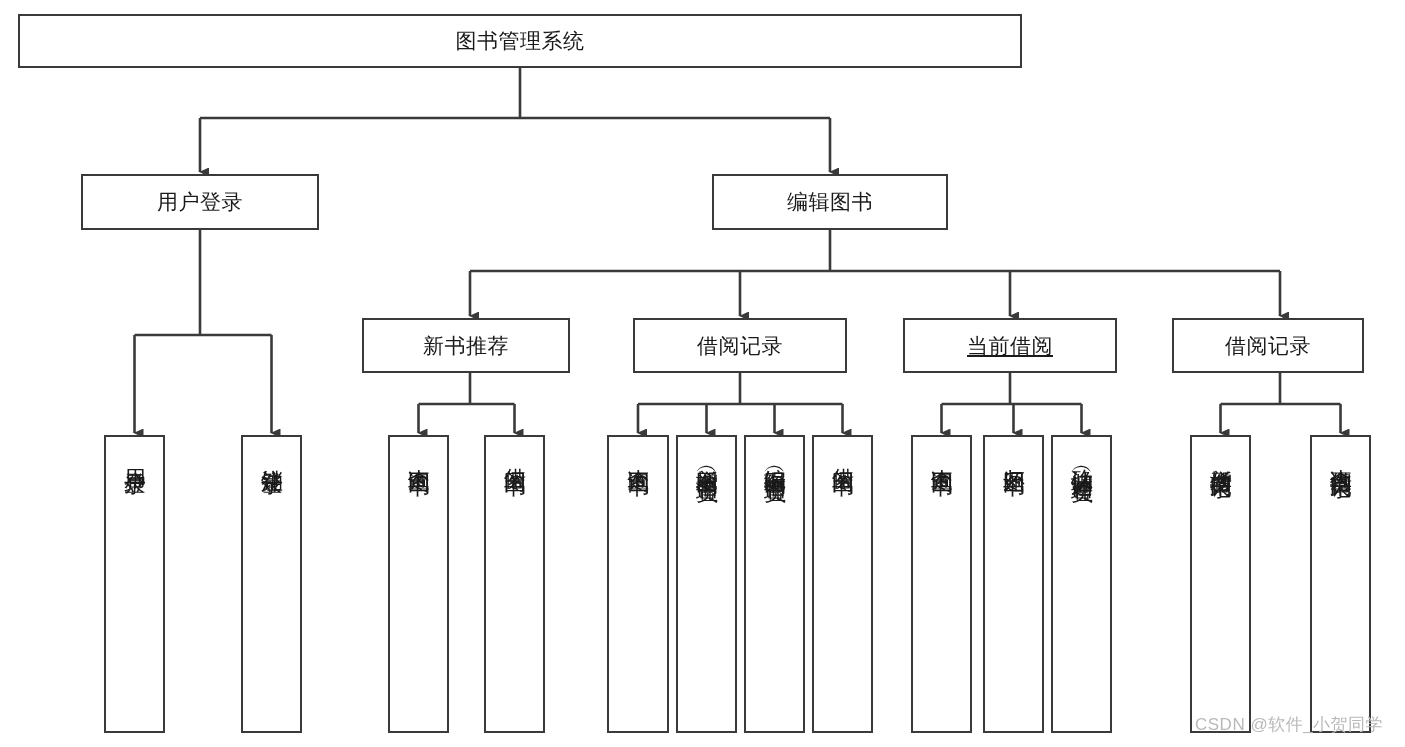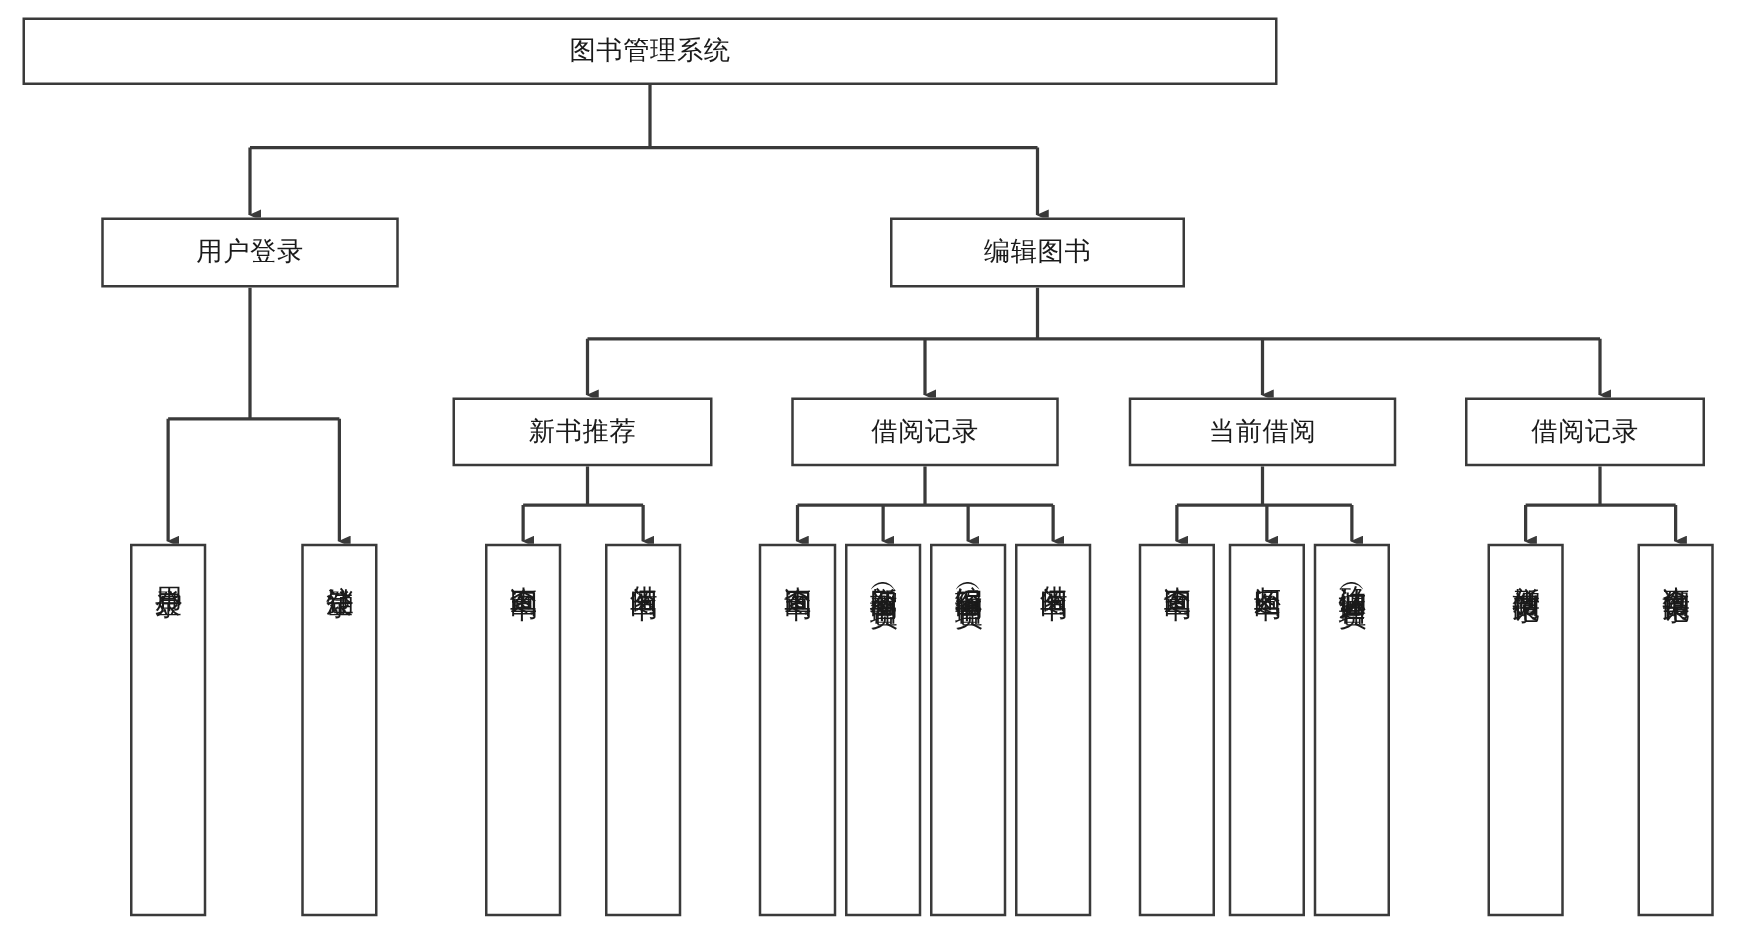--- a/index.html
+++ b/index.html
@@ -129,21 +129,21 @@
       <div class="node vert" style="left: 241px; top: 435px; width: 61px; height: 298px; border-color: rgb(58, 58, 58);">
         <span class="lbl" style="color: rgb(26, 26, 26);">注销登录</span>
       </div>
       <div class="node horiz" style="left: 362px; top: 318px; width: 208px; height: 55px; border-color: rgb(58, 58, 58);">
         <span class="lbl" style="color: rgb(26, 26, 26);">新书推荐</span>
       </div>
       <div class="node horiz" style="left: 633px; top: 318px; width: 214px; height: 55px; border-color: rgb(58, 58, 58);">
         <span class="lbl" style="color: rgb(26, 26, 26);">借阅记录</span>
       </div>
       <div class="node horiz" style="left: 903px; top: 318px; width: 214px; height: 55px; border-color: rgb(58, 58, 58);">
-        <span class="lbl" style="color: rgb(26, 26, 26);">当前借阅</span>
+        <span class="lbl" style="color: rgb(26, 26, 26); text-decoration: underline;">当前借阅</span>
       </div>
       <div class="node horiz" style="left: 1172px; top: 318px; width: 192px; height: 55px; border-color: rgb(58, 58, 58);">
         <span class="lbl" style="color: rgb(26, 26, 26);">借阅记录</span>
       </div>
       <div class="node vert" style="left: 388px; top: 435px; width: 61px; height: 298px; border-color: rgb(58, 58, 58);">
         <span class="lbl" style="color: rgb(26, 26, 26);">查询图书</span>
       </div>
       <div class="node vert" style="left: 484px; top: 435px; width: 61px; height: 298px; border-color: rgb(58, 58, 58);">
         <span class="lbl" style="color: rgb(26, 26, 26);">借阅图书</span>
       </div>
@@ -168,13 +168,14 @@
       <div class="node vert" style="left: 1051px; top: 435px; width: 61px; height: 298px; border-color: rgb(58, 58, 58);">
         <span class="lbl" style="color: rgb(26, 26, 26);">确认归还（管理员）</span>
       </div>
       <div class="node vert" style="left: 1190px; top: 435px; width: 61px; height: 298px; border-color: rgb(58, 58, 58);">
         <span class="lbl" style="color: rgb(26, 26, 26);">新增借阅记录</span>
       </div>
       <div class="node vert" style="left: 1310px; top: 435px; width: 61px; height: 298px; border-color: rgb(58, 58, 58);">
         <span class="lbl" style="color: rgb(26, 26, 26);">查询借阅记录</span>
       </div>
     </div>
+  <div class="watermark" style="left: 1195px; top: 713px; color: rgb(185, 185, 185);">CSDN @软件_小贺同学</div>
 </div>
 
 </body></html>

